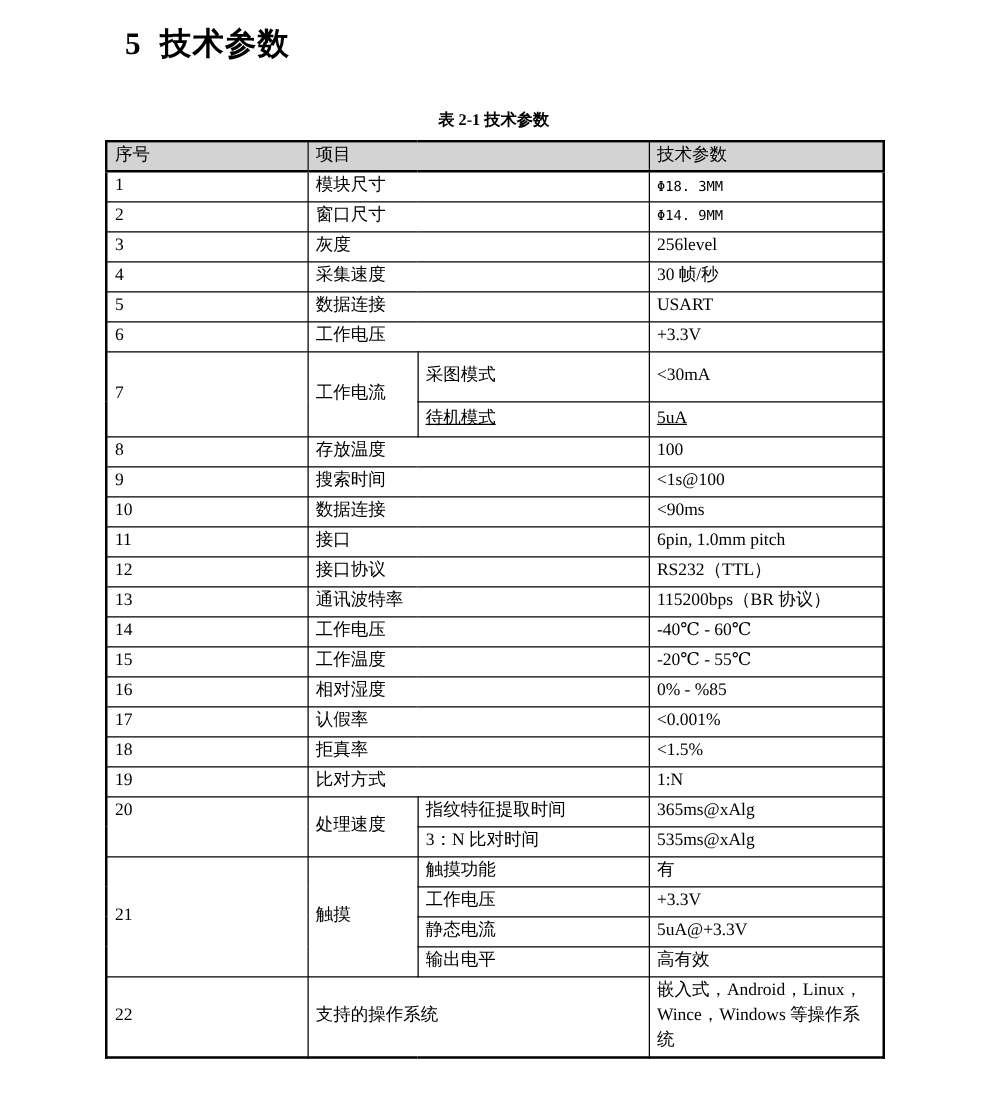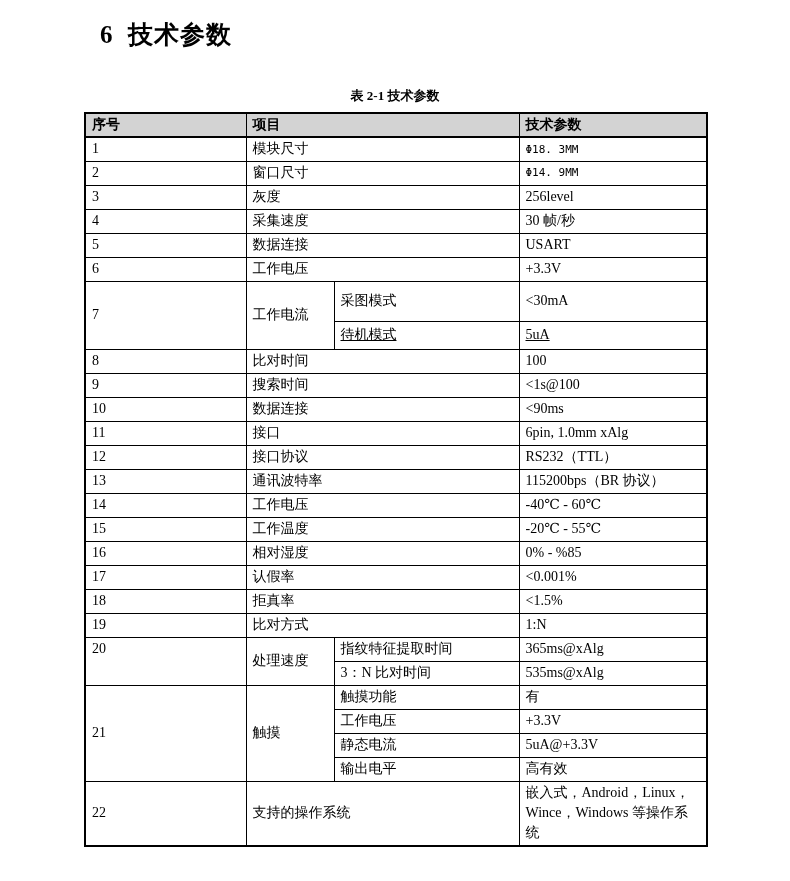--- a/index.html
+++ b/index.html
@@ -43,36 +43,36 @@
   }
   table.params td {
     border: 1px solid #000000;
     padding: 1px 6px;
     vertical-align: middle;
     overflow: hidden;
     line-height: 1.45;
   }
   tr.hdr td {
     background: var(--header-bg, #d3d3d3);
-    font-weight: bold;
+    font-weight: normal;
     border-bottom: 2px solid #000000;
   }
   tr.h24 { height: 24px; }
   tr.h40 { height: 40px; }
   tr.h28 { height: 28px; text-decoration: underline; }
   tr.h64 { height: 64px; }
   td.mono { font-family: "DejaVu Sans Mono", "Liberation Mono", monospace; font-size: 11px; }
   td.num { font-size: 14px; }
 </style>
 </head>
 <body>
 
 <div class="page">
 
-  <div class="doc-title">6  技术参数</div>
+  <div class="doc-title">5  技术参数</div>
 
   <div class="table-caption">表 2-1 技术参数</div>
 
   <table class="params">
     <colgroup>
       <col style="width:161px">
         <col style="width:88px">
         <col style="width:185px">
         <col style="width:188px">
     </colgroup>
@@ -126,40 +126,40 @@
       <td>采图模式</td>
       <td>&lt;30mA</td>
     </tr>
     <tr class="h28">
       <td>待机模式</td>
       <td>5uA</td>
     </tr>
 
     <tr class="h24">
       <td class="num">8</td>
-      <td colspan="2">比对时间</td>
+      <td colspan="2">存放温度</td>
       <td>100</td>
     </tr>
 
     <tr class="h24">
       <td class="num">9</td>
       <td colspan="2">搜索时间</td>
       <td>&lt;1s@100</td>
     </tr>
 
     <tr class="h24">
       <td class="num">10</td>
       <td colspan="2">数据连接</td>
       <td>&lt;90ms</td>
     </tr>
 
     <tr class="h24">
       <td class="num">11</td>
       <td colspan="2">接口</td>
-      <td>6pin, 1.0mm xAlg</td>
+      <td>6pin, 1.0mm pitch</td>
     </tr>
 
     <tr class="h24">
       <td class="num">12</td>
       <td colspan="2">接口协议</td>
       <td>RS232（TTL）</td>
     </tr>
 
     <tr class="h24">
       <td class="num">13</td>

